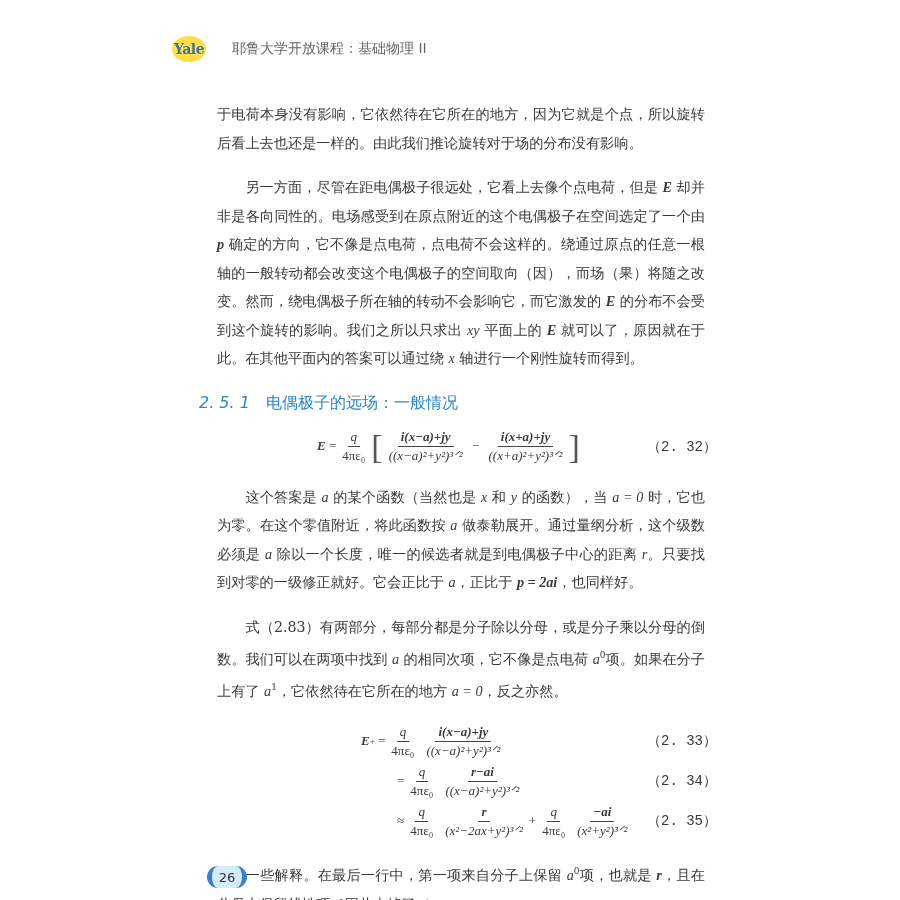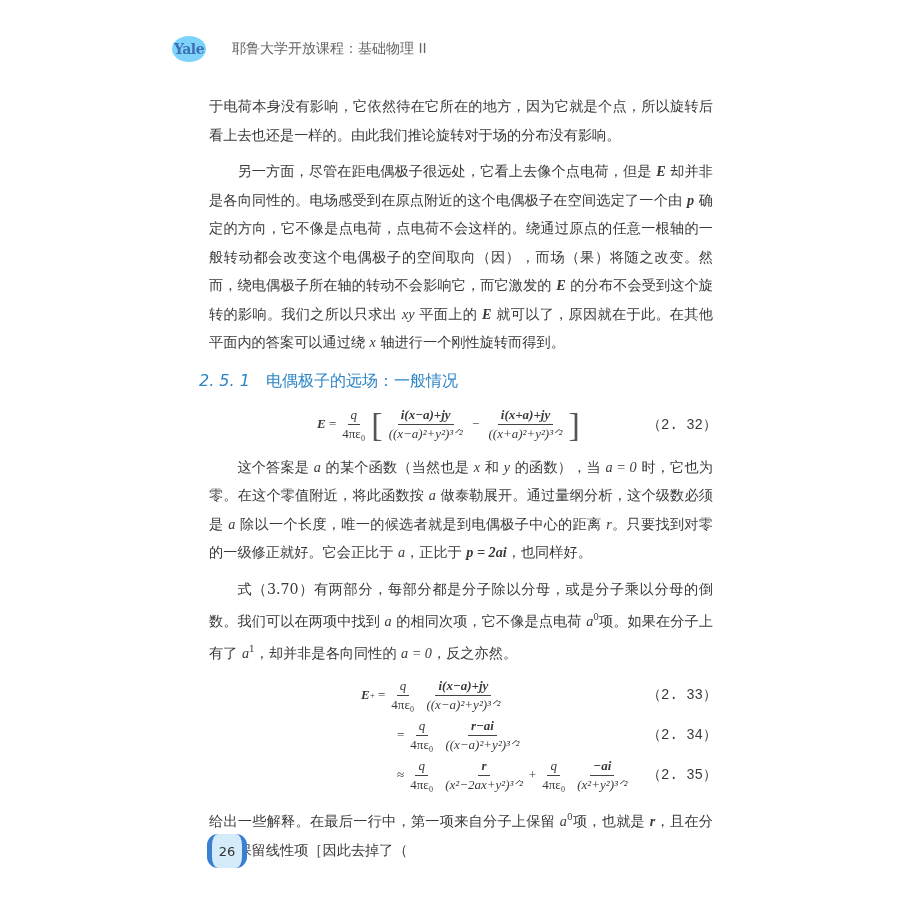--- a/index.html
+++ b/index.html
@@ -1,39 +1,39 @@
 <!DOCTYPE html>
 <html><head>
 <meta charset="utf-8">
 <style>
   html, body { margin: 0; padding: 0; background: #ffffff; }
   body { width: 900px; height: 900px; position: relative; overflow: hidden;
          font-family: "DejaVu Serif", "Liberation Serif", serif; color: #3a3a3a; }
   .header { position: absolute; left: 172px; top: 36px; height: 26px; display: flex; align-items: center; }
-  .yale-logo { width: 34px; height: 26px; border-radius: 50%; background: #7dd3fc;
+  .yale-logo { width: 34px; height: 26px; border-radius: 50%; background: #fde047;
                color: #3d6fb3; font-family: "DejaVu Serif", serif; font-size: 14px; font-weight: bold;
                display: flex; align-items: center; justify-content: center; letter-spacing: -0.5px; }
   .header-title { margin-left: 26px; font-family: "DejaVu Sans", sans-serif; font-size: 14px; color: #666; }
   .content { position: absolute; left: 201px; top: 84px; width: 520px; font-size: 14.2px; line-height: 28.5px; }
-  .p { margin: 8px; text-align: justify; }
+  .p { margin: 16px; text-align: justify; }
   .indent { text-indent: 2em; }
   .m { font-style: italic; font-family: "Liberation Serif", serif; }
   .b { font-weight: bold; font-style: italic; font-family: "Liberation Serif", serif; }
   .section { color: #2d86c7; font-family: "DejaVu Sans", sans-serif; font-size: 16px; margin: 10px 0 10px -2px; line-height: 28px; }
   .section .num { margin-right: 16px; font-style: italic; }
   .eq { position: relative; height: 40px; display: flex; align-items: center; font-family: "Liberation Serif", serif; font-size: 13px; }
   .eq .body { display: flex; align-items: center; }
   .eq .tag { position: absolute; right: 4px; top: 50%; transform: translateY(-50%); font-size: 14px; font-family: Liberation Mono, monospace; }
   .frac { display: inline-flex; flex-direction: column; align-items: center; margin: 0 3px; vertical-align: middle; }
   .frac .n { border-bottom: 1px solid #444; padding: 0 3px 1px; line-height: 16px; white-space: nowrap; }
   .frac .d { padding: 1px 3px 0; line-height: 16px; white-space: nowrap; }
   .brk { font-size: 34px; font-weight: 100; line-height: 34px; color: #555; }
   sup { font-size: 9px; }
   sub { font-size: 9px; }
-  .page-num { position: absolute; left: 207px; top: 834px; width: 40px; height: 34px; border-radius: 11px;
+  .page-num { position: absolute; left: 207px; top: 866px; width: 40px; height: 22px; border-radius: 11px;
               background: #d4ebfa; border-left: 5px solid #3b7fd0; border-right: 5px solid #3b7fd0;
               font-family: "DejaVu Sans", sans-serif; font-size: 13px; color: #333;
               display: flex; align-items: center; justify-content: center; box-sizing: border-box; }
 </style>
 </head>
 <body>
 
 <div class="header">
   <div class="yale-logo">Yale</div>
   <div class="header-title">耶鲁大学开放课程：基础物理 II</div>
@@ -63,21 +63,21 @@
           <span class="n b">i(x+a)+jy</span>
           <span class="d m">((x+a)²+y²)³ᐟ²</span>
         </span>
       <span class="brk">]</span>
     </div>
     <span class="tag">（2. 32）</span>
   </div>
 
   <p class="p indent"><span>这个答案是 </span><span class="m">a</span><span> 的某个函数（当然也是 </span><span class="m">x</span><span> 和 </span><span class="m">y</span><span> 的函数），当 </span><span class="m">a = 0</span><span> 时，它也为零。在这个零值附近，将此函数按 </span><span class="m">a</span><span> 做泰勒展开。通过量纲分析，这个级数必须是 </span><span class="m">a</span><span> 除以一个长度，唯一的候选者就是到电偶极子中心的距离 </span><span class="m">r</span><span>。只要找到对零的一级修正就好。它会正比于 </span><span class="m">a</span><span>，正比于 </span><span class="b">p = 2ai</span><span>，也同样好。</span></p>
 
-  <p class="p indent"><span>式（3.70）有两部分，每部分都是分子除以分母，或是分子乘以分母的倒数。我们可以在两项中找到 </span><span class="m">a</span><span> 的相同次项，它不像是点电荷 </span><span class="m">a</span><sup>0</sup><span>项。如果在分子上有了 </span><span class="m">a</span><sup>1</sup><span>，却并非是各向同性的 </span><span class="m">a = 0</span><span>，反之亦然。</span></p>
+  <p class="p indent"><span>式（2.83）有两部分，每部分都是分子除以分母，或是分子乘以分母的倒数。我们可以在两项中找到 </span><span class="m">a</span><span> 的相同次项，它不像是点电荷 </span><span class="m">a</span><sup>0</sup><span>项。如果在分子上有了 </span><span class="m">a</span><sup>1</sup><span>，它依然待在它所在的地方 </span><span class="m">a = 0</span><span>，反之亦然。</span></p>
 
 
   <div class="eq" style="padding-left:160px;">
     <div class="body">
       <span class="b">E</span><sub>+</sub>&nbsp;=
       <span class="frac">
           <span class="n m">q</span>
           <span class="d">4πε₀</span>
         </span>
       <span class="frac">

